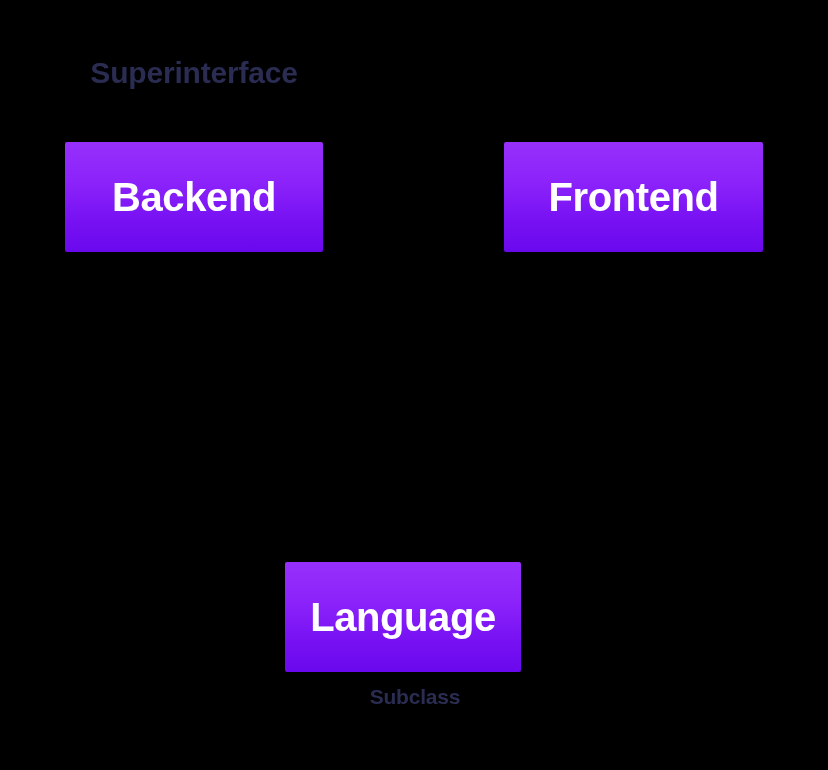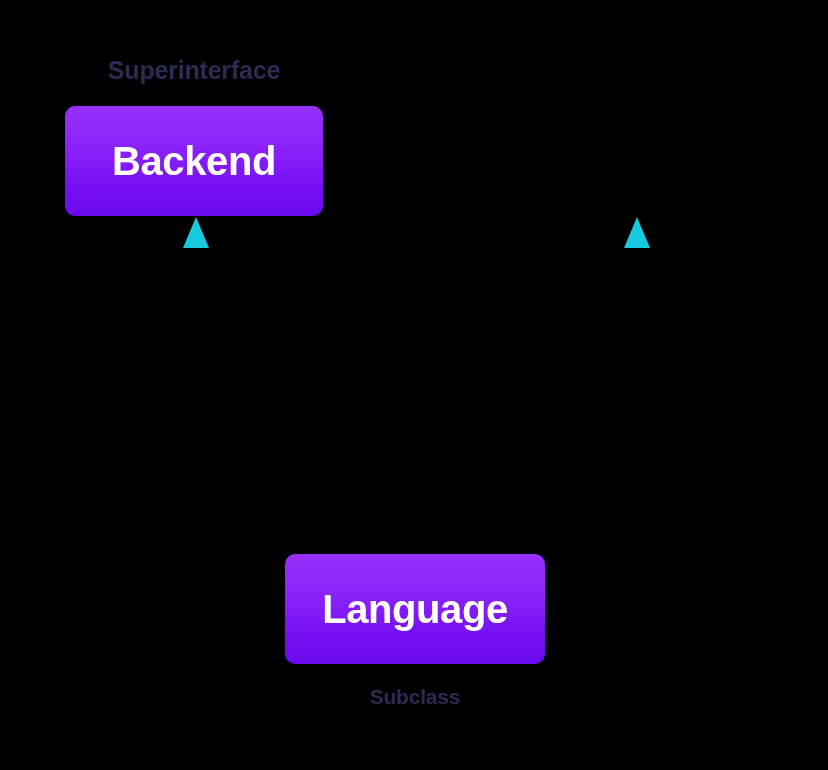--- a/index.html
+++ b/index.html
@@ -26,46 +26,47 @@
     top: 0;
     width: 828px;
     height: 770px;
     z-index: 1;
   }
 
   
   .node-box {
     position: absolute;
     z-index: 2;
-    border-radius: 10px;
+    border-radius: 2px;
     background: linear-gradient(180deg, #9730FB 0%, #8B22FA 38%, #7711F3 72%, #6A08ED 100%);
     display: flex;
     align-items: center;
     justify-content: center;
     box-sizing: border-box;
+    margin-top: 36px;
   }
   .node-label {
     color: #ffffff;
     font-size: 40px;
     font-weight: bold;
     letter-spacing: -0.4px;
     line-height: 1;
     white-space: nowrap;
   }
 
   #node-backend  { left: 65px;  top: 106px; width: 258px; height: 110px; }
   #node-frontend { left: 504px; top: 106px; width: 259px; height: 110px; }
-  #node-language { left: 285px; top: 554px; width: 260px; height: 110px; }
+  #node-language { left: 285px; top: 526px; width: 236px; height: 110px; }
 
   
   .role-caption {
     position: absolute;
     z-index: 3;
     color: #2A2C52;
-    font-size: 25px;
+    font-size: 30px;
     font-weight: bold;
     letter-spacing: -0.2px;
     line-height: 1;
     white-space: nowrap;
     text-align: center;
   }
   #caption-superinterface { left: 65px;  top: 58px;  width: 258px; }
   #caption-superclass     { left: 504px; top: 58px;  width: 259px; }
   #caption-subclass       { left: 285px; top: 686px; width: 260px; font-size: 21px; }
 </style>
@@ -96,20 +97,23 @@
     <polygon points="637,217 650,248 624,248" fill="#18CADF"></polygon>
   </svg>
 
   <div class="role-caption" id="caption-superinterface">Superinterface</div>
 
 
   <div class="node-box" id="node-backend">
     <span class="node-label">Backend</span>
   </div>
 
+  <div class="node-box" id="node-frontend">
+    <span class="node-label">Frontend</span>
+  </div>
 
   <div class="node-box" id="node-language">
     <span class="node-label">Language</span>
   </div>
 
   <div class="role-caption" id="caption-subclass">Subclass</div>
 
 </div>
 
 </body></html>

